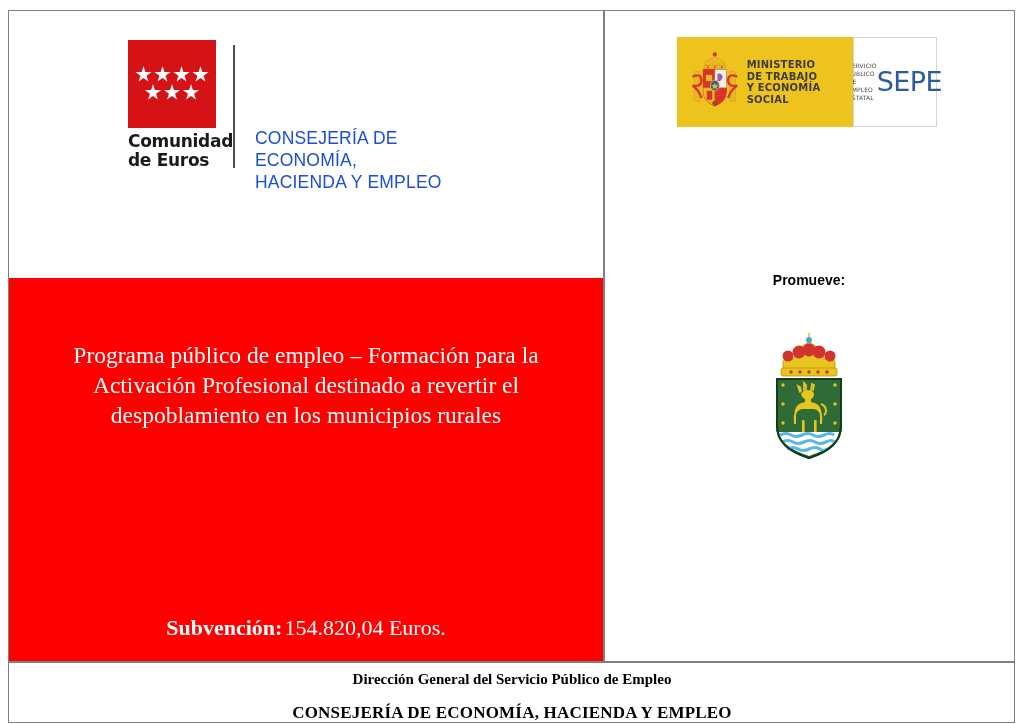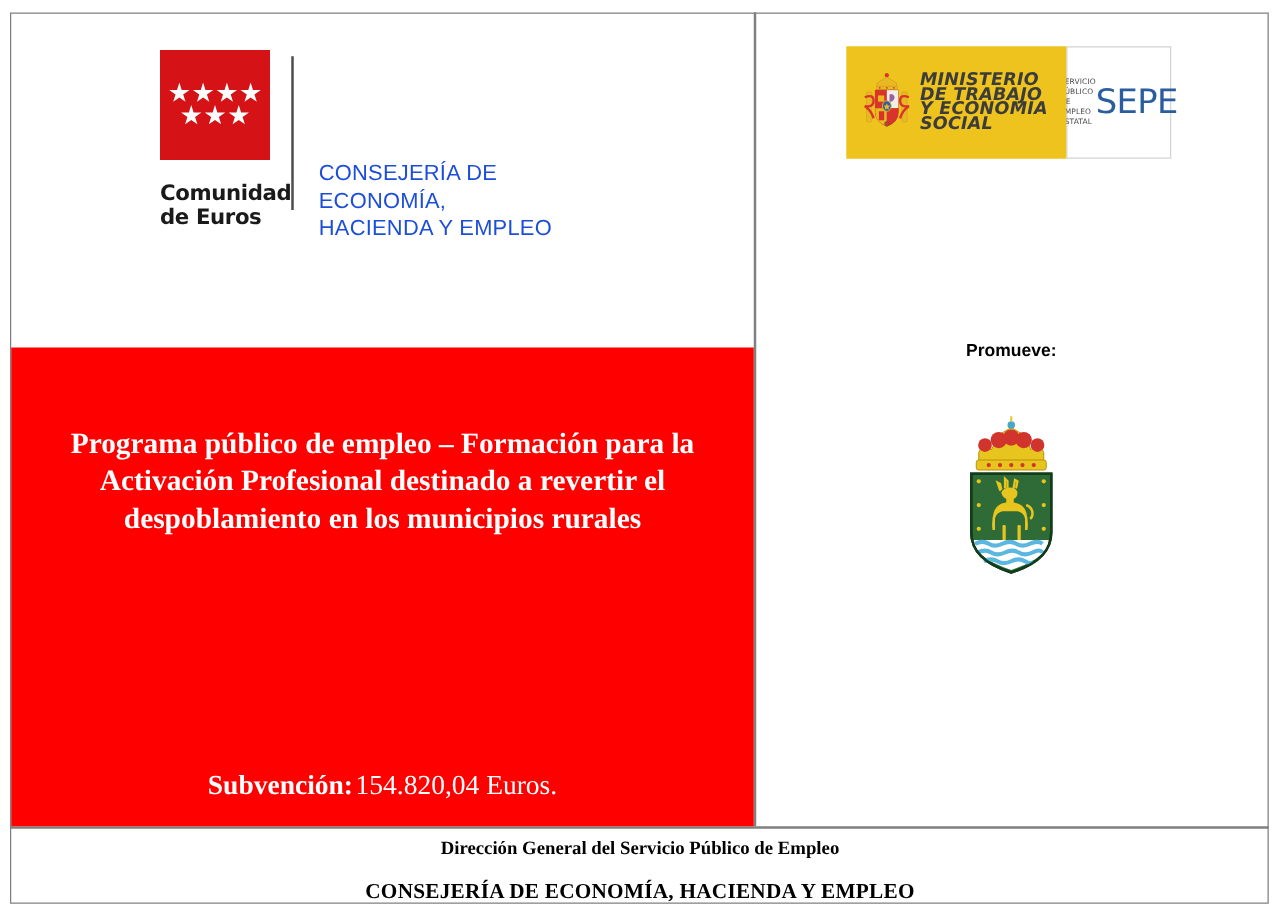--- a/index.html
+++ b/index.html
@@ -88,21 +88,20 @@
     position: absolute;
     left: 0;
     top: 92px;
     width: 98px;
     font-family: "DejaVu Sans", sans-serif;
     font-weight: bold;
     font-size: 17px;
     line-height: 19px;
     color: #1a1a1a;
     letter-spacing: -0.3px;
-    margin-top: 14px;
   }
   .logo-rule {
     position: absolute;
     left: 105px;
     top: 5px;
     width: 2px;
     height: 123px;
     background: #4d4d4d;
   }
   .consejeria-text {
@@ -127,21 +126,21 @@
     background: #ff0000;
   }
   .banner-title {
     position: absolute;
     left: 22px;
     top: 62px;
     width: 550px;
     text-align: center;
     color: #ffffff;
     font-family: "Liberation Serif", serif;
-    font-weight: bold;
+    font-weight: normal;
     font-size: 23.5px;
     line-height: 30px;
   }
   .banner-subsidy {
     position: absolute;
     left: 22px;
     top: 337px;
     width: 550px;
     text-align: center;
     color: #ffffff;
@@ -170,27 +169,26 @@
     align-items: center;
   }
   .escudo-espana {
     margin-left: 12px;
     width: 58px;
     height: 72px;
   }
   .ministry-text {
     font-family: "DejaVu Sans", sans-serif;
     font-weight: bold;
-    font-size: 14px;
+    font-size: 10px;
     line-height: 11.5px;
     color: #3c3c3b;
     letter-spacing: 0.2px;
     margin-left: 6px;
     white-space: pre-line;
-    font-style: italic;
   }
   .sepe-box {
     width: 84px;
     height: 90px;
     background: #ffffff;
     border: 1px solid #d4d4d4;
     box-sizing: border-box;
     display: flex;
     flex-direction: row;
     align-items: center;

